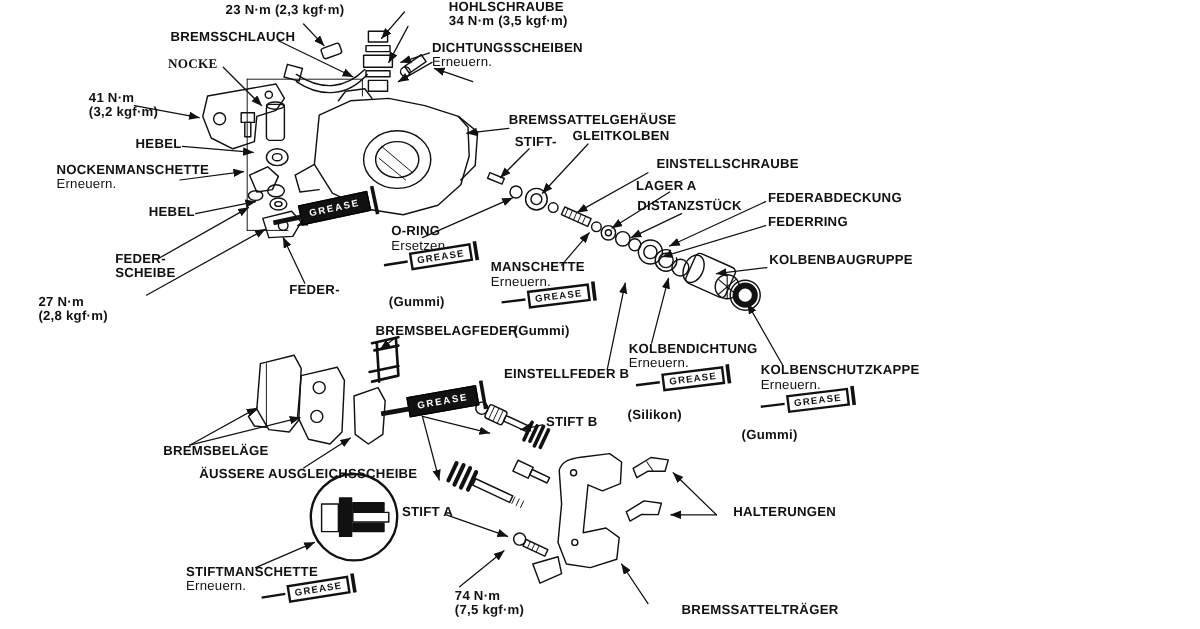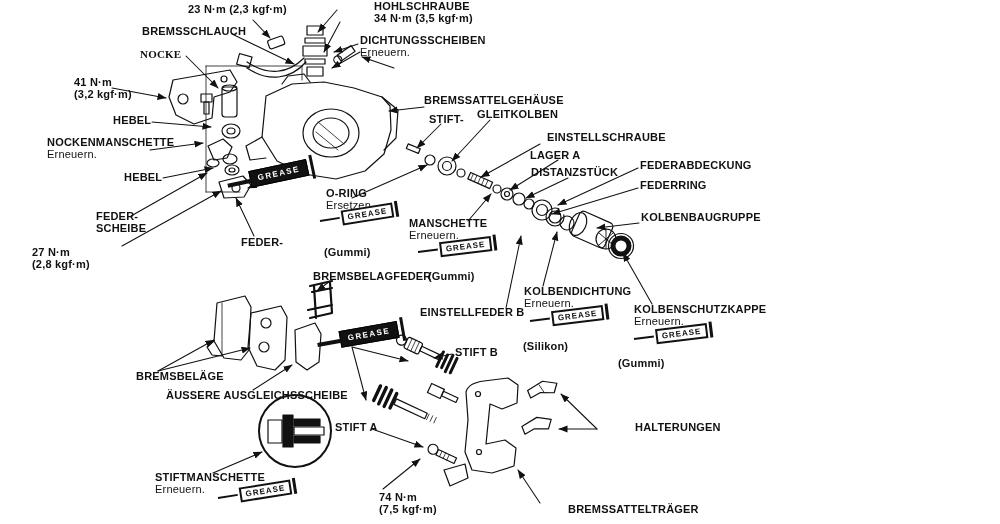--- a/index.html
+++ b/index.html
@@ -342,21 +342,21 @@
     </div>
     <div class="lbl" style="left: 136px; top: 370px;">
       <div>BREMSBELÄGE</div>
     </div>
     <div class="lbl" style="left: 166px; top: 389px;">
       <div>ÄUSSERE AUSGLEICHSSCHEIBE</div>
     </div>
     <div class="lbl" style="left: 335px; top: 421px;">
       <div>STIFT A</div>
     </div>
-    <div class="lbl" style="left: 623px; top: 421px; padding-left: 12px;">
+    <div class="lbl" style="left: 599px; top: 421px; padding-left: 12px;">
       <div>HALTERUNGEN</div>
     </div>
     <div class="lbl" style="left: 155px; top: 471px;">
       <div>STIFTMANSCHETTE</div>
       <div class="rg">Erneuern.</div>
     </div>
     <div class="lbl" style="left: 343px; top: 491px; margin-left: 36px;">
       <div>74 N·m</div>
       <div>(7,5 kgf·m)</div>
     </div>

